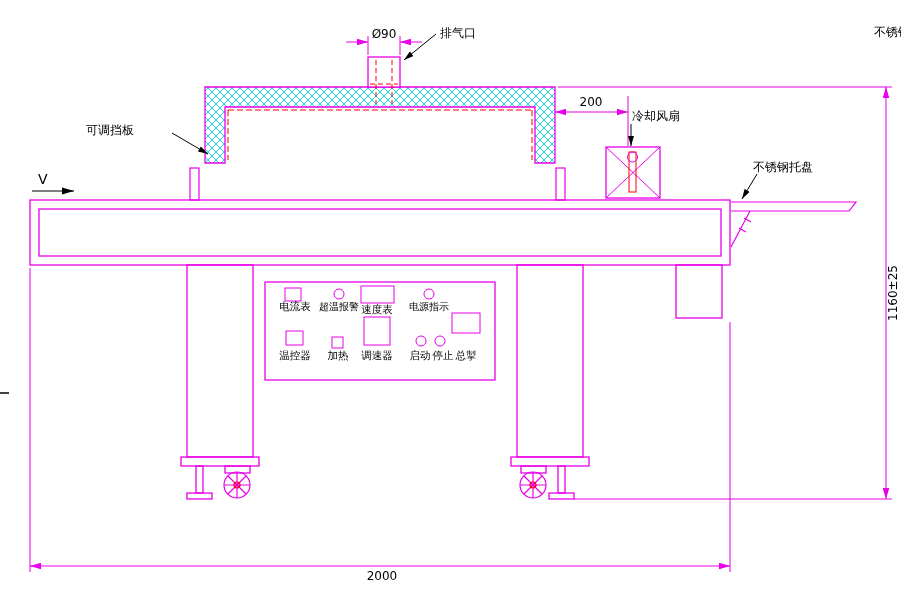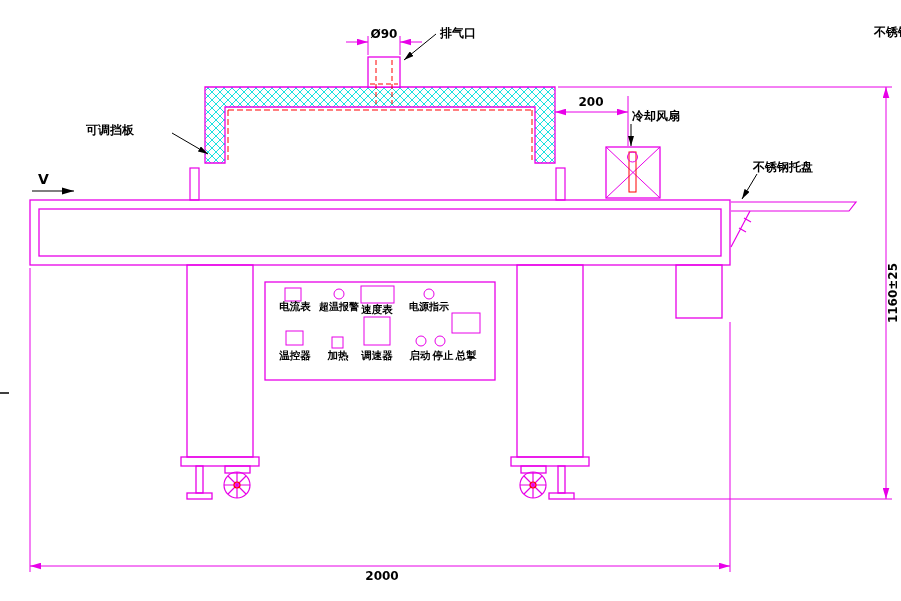--- a/index.html
+++ b/index.html
@@ -1,17 +1,17 @@
 <!DOCTYPE html>
 <html><head>
 <meta charset="utf-8">
 <style>
   html,body{margin:0;padding:0;background:#ffffff;}
   .canvas{position:relative;width:901px;height:601px;background:#ffffff;overflow:hidden;
-          font-family:"DejaVu Sans",sans-serif;font-weight:bold;}
+          font-family:"DejaVu Sans",sans-serif;}
   svg{display:block;}
   text{fill:#000000;font-family:"DejaVu Sans",sans-serif;}
   .dim-text{font-size:12px;}
   .lbl-text{font-size:12px;}
   .panel-text{font-size:10.5px;}
   .small-text{font-size:10px;}
 </style>
 </head>
 <body>
 

